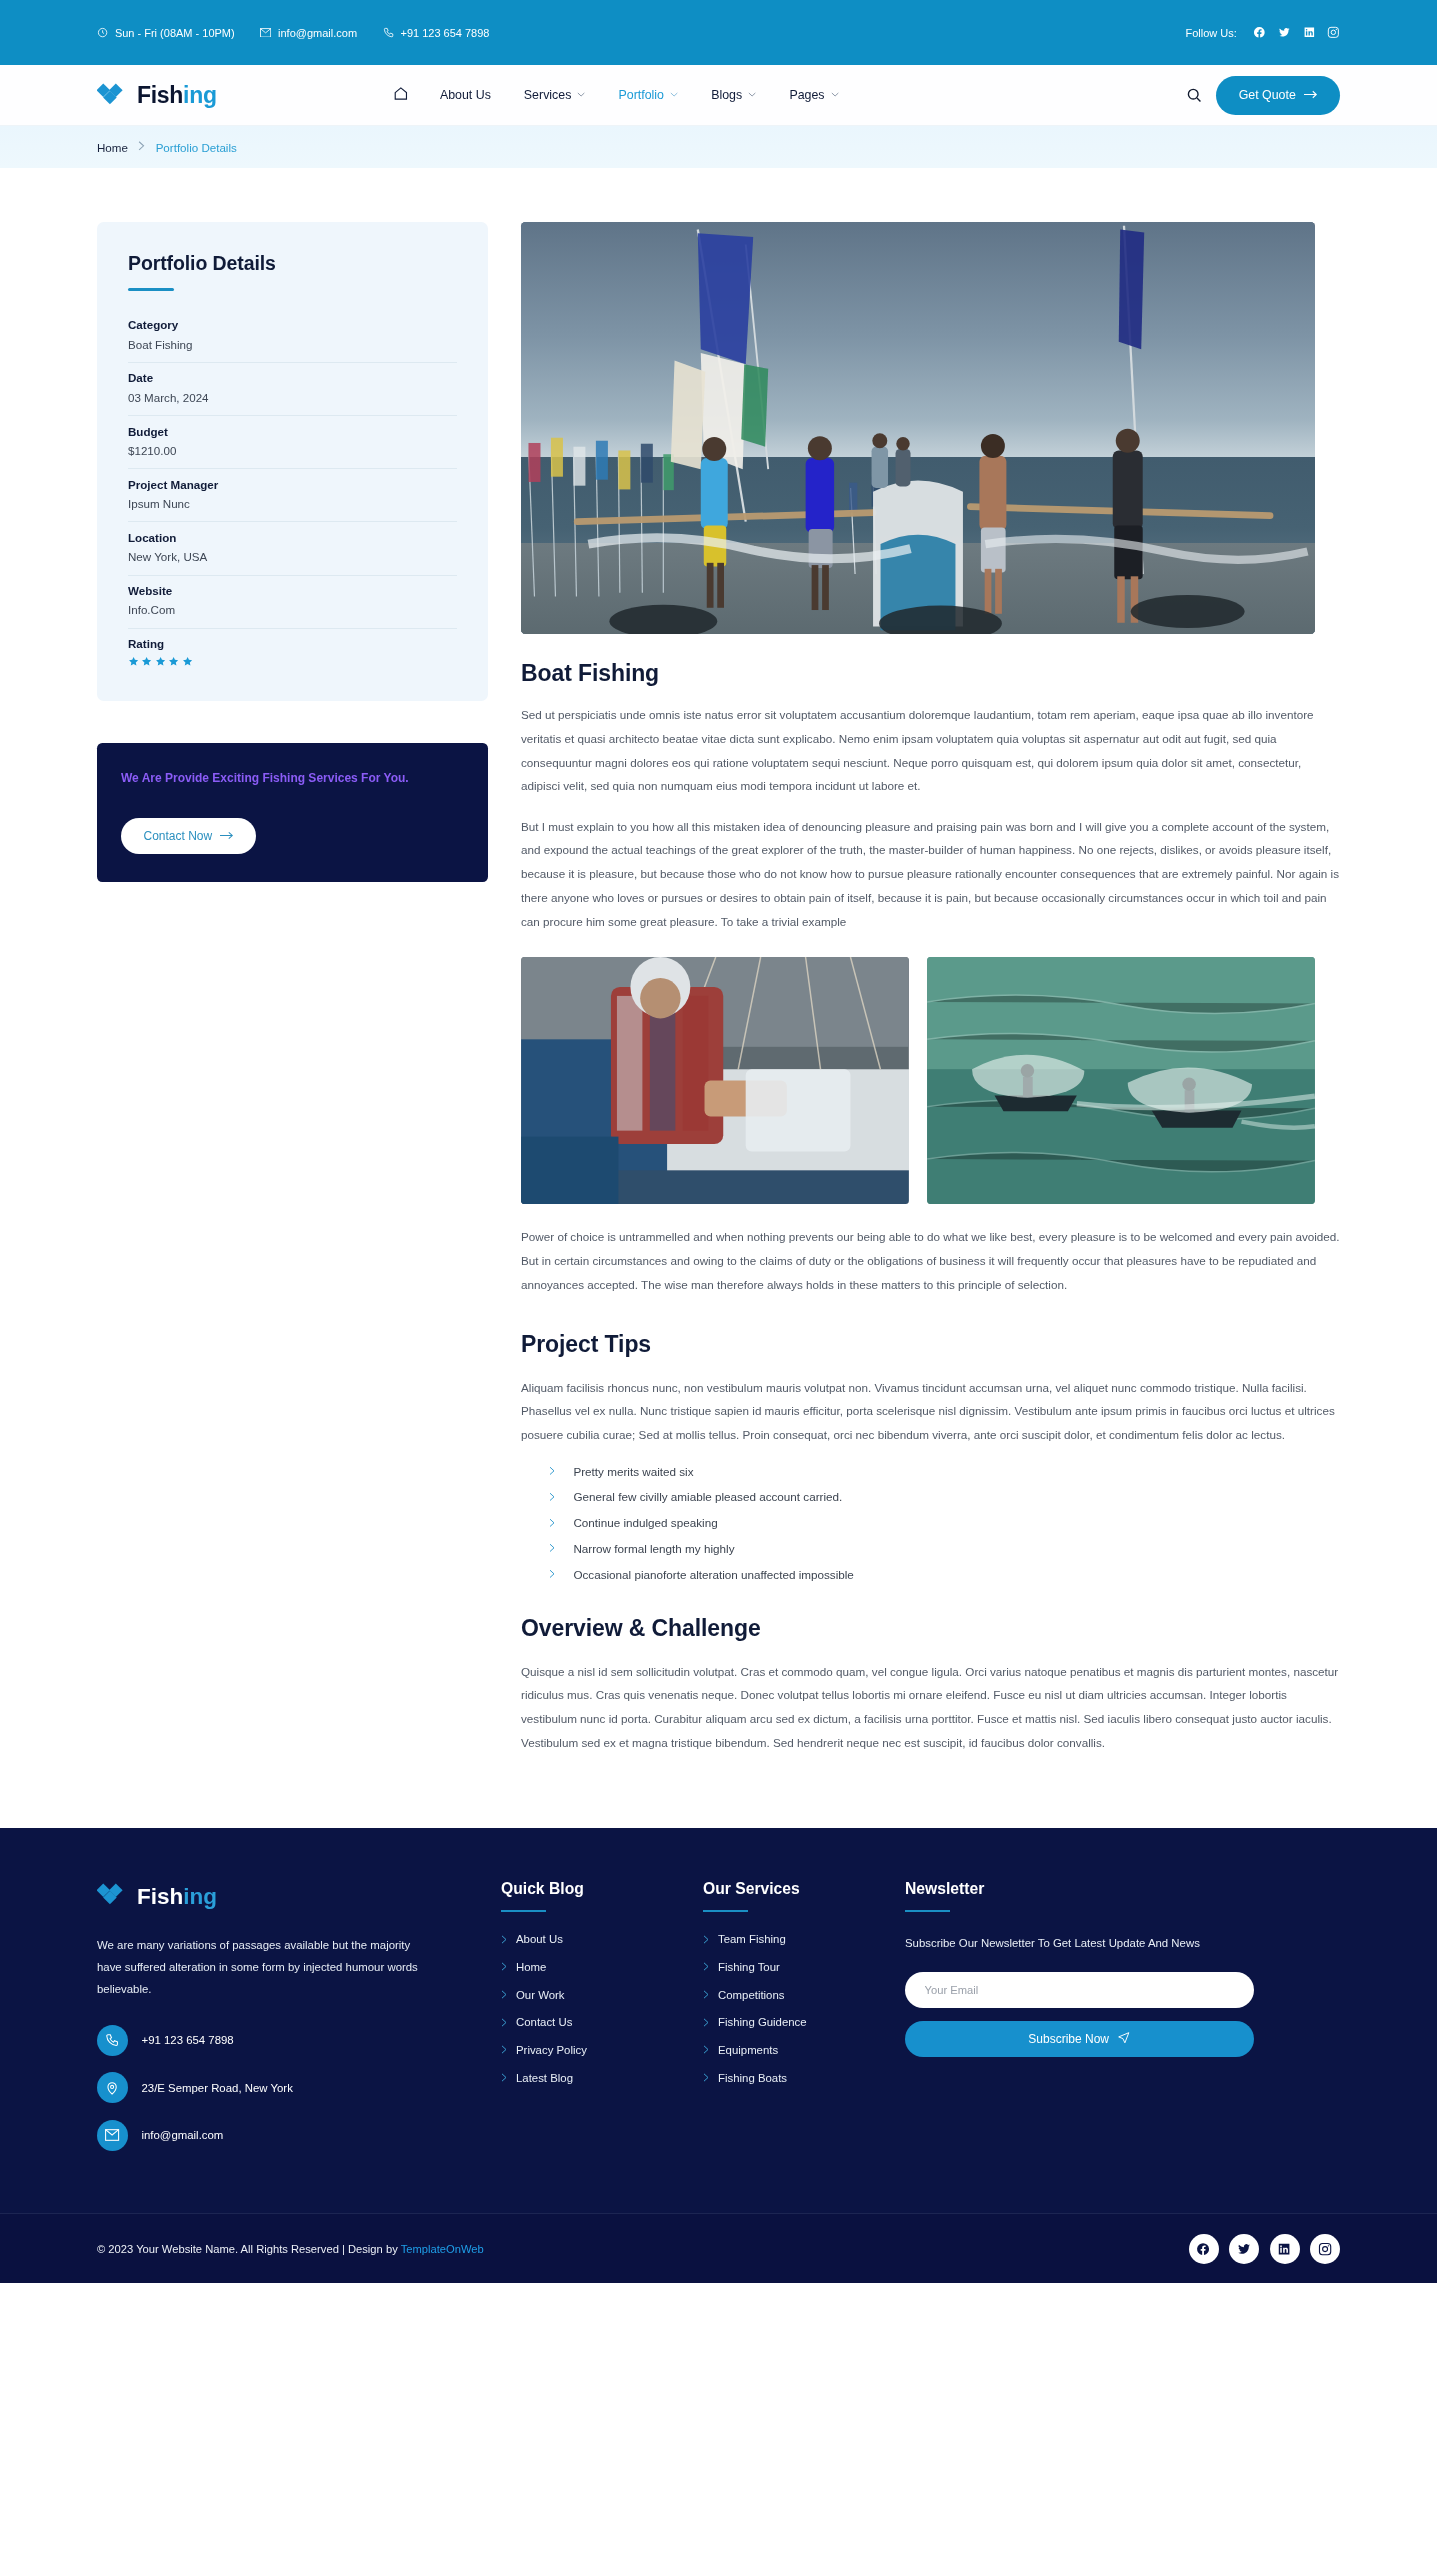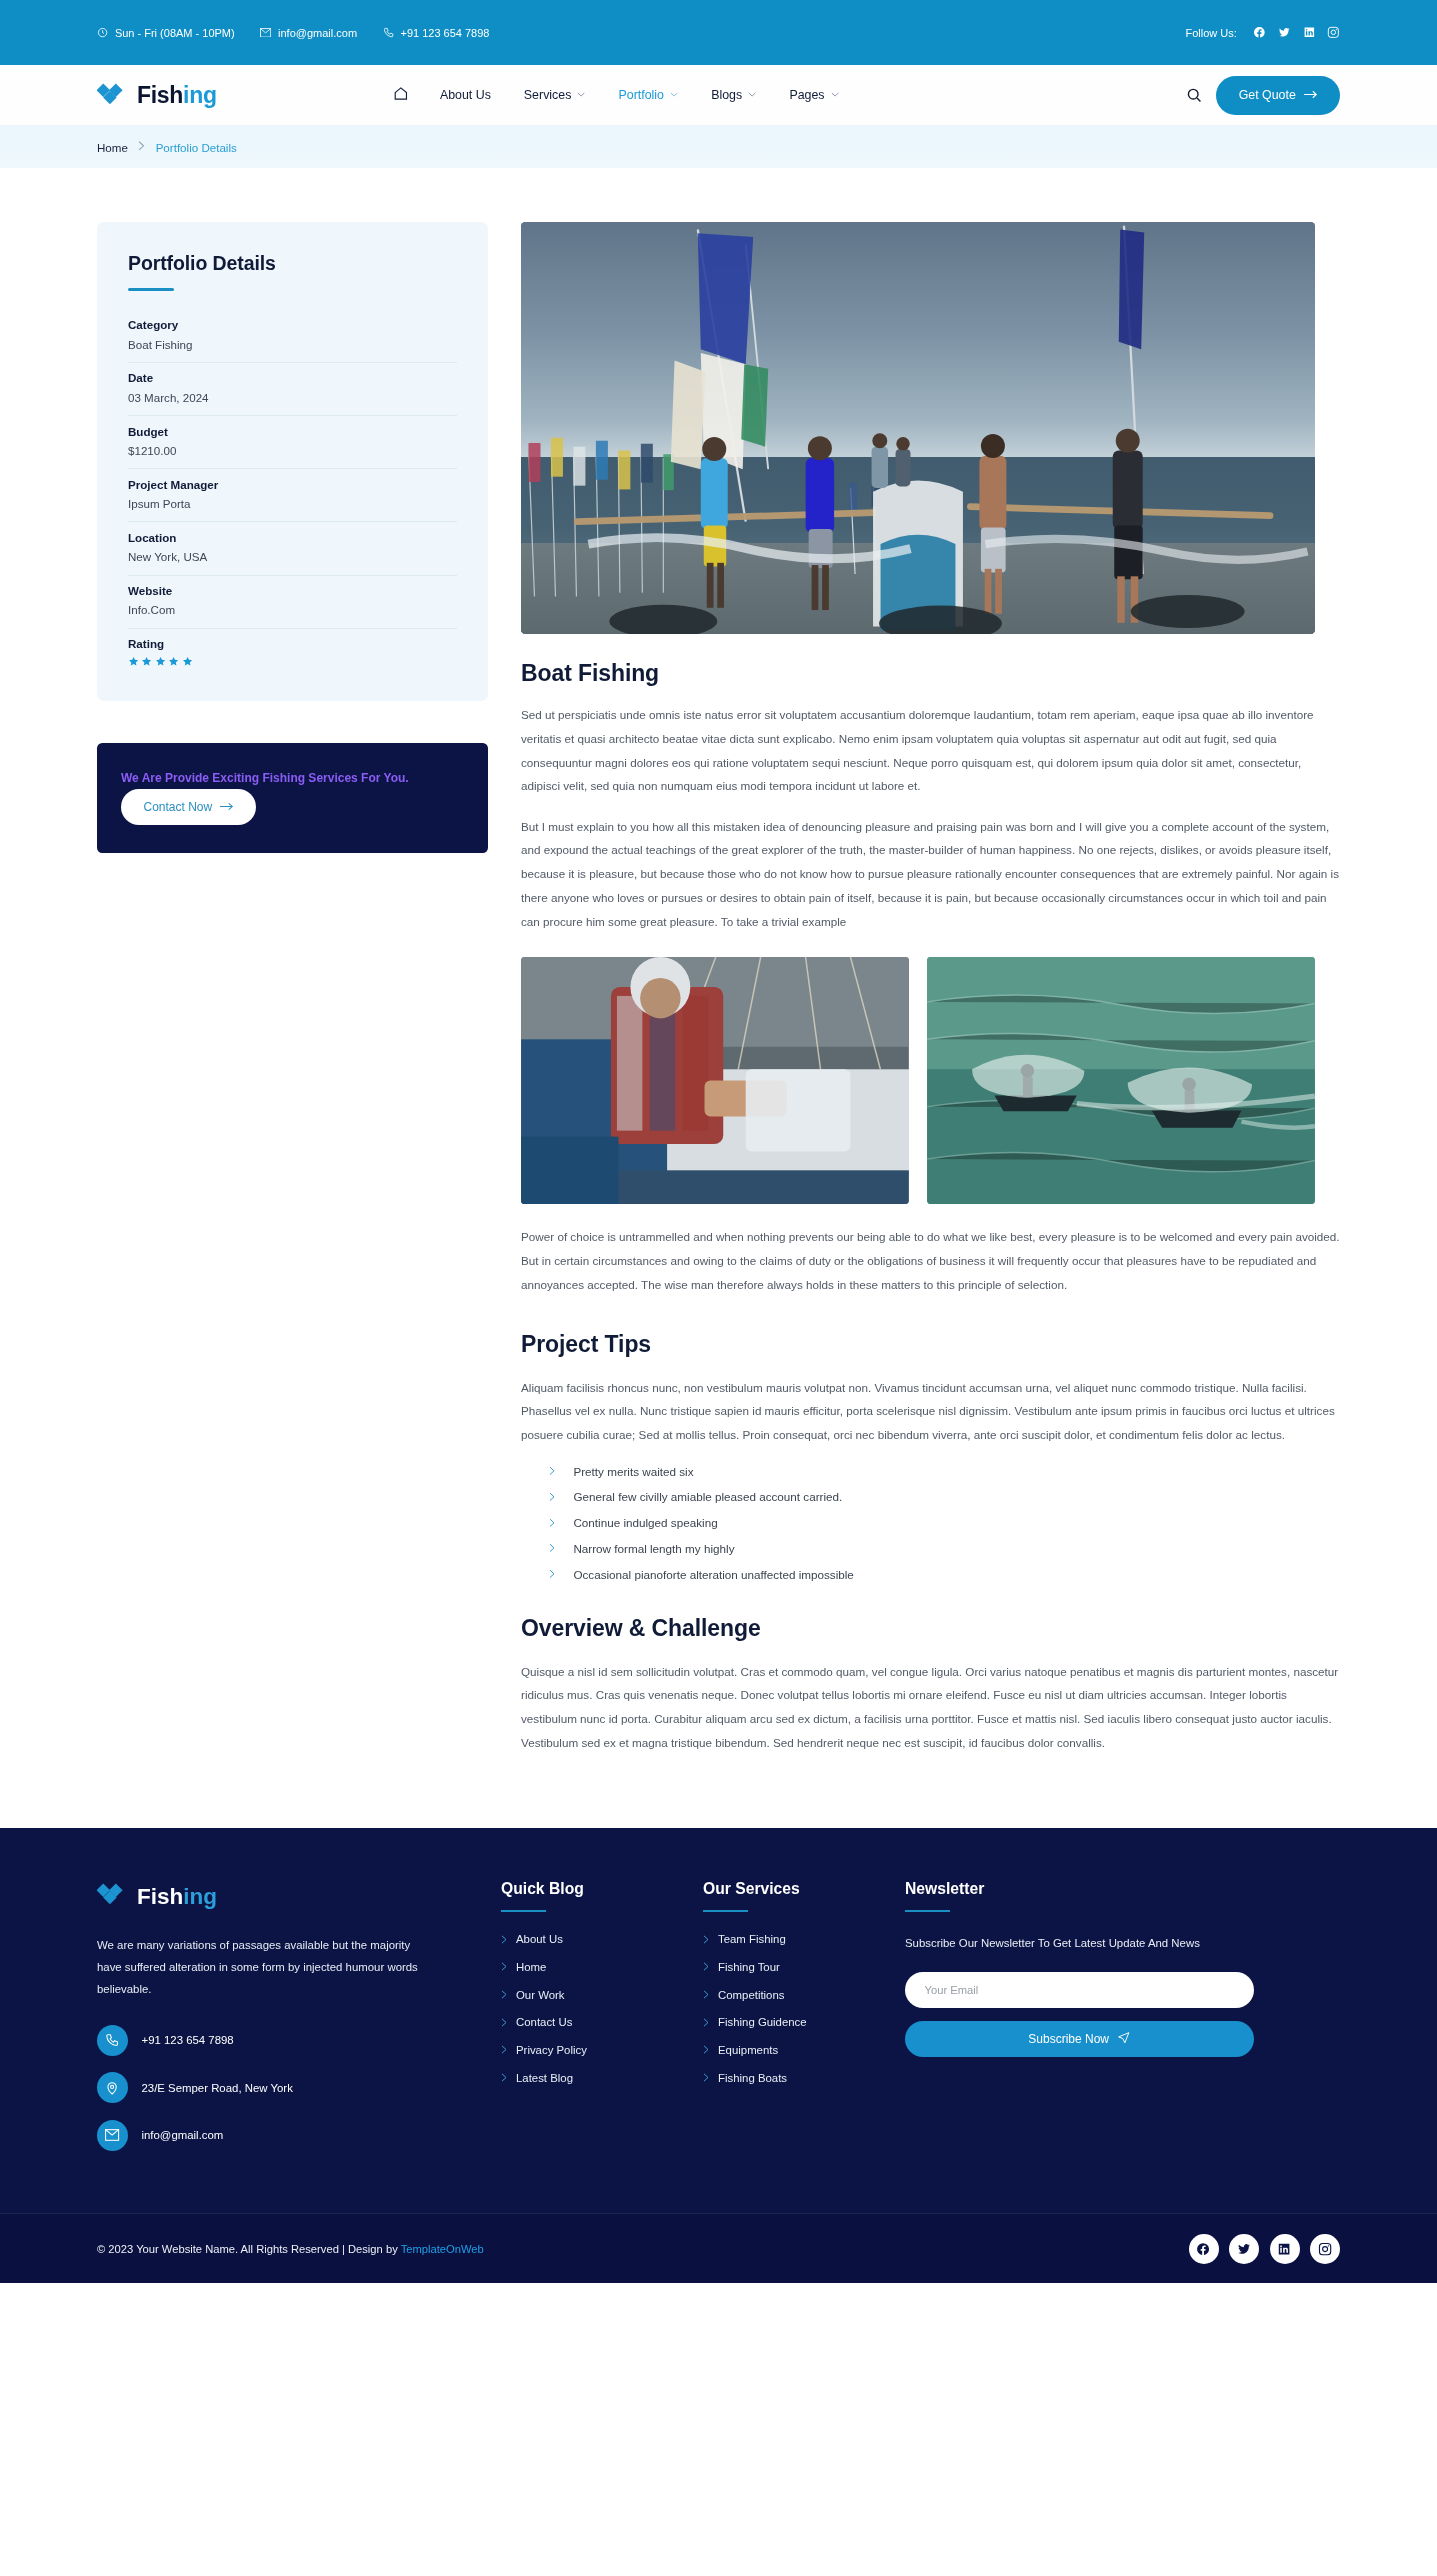--- a/index.html
+++ b/index.html
@@ -166,21 +166,21 @@
     padding: 27px 24px 28.4px 24px;
   }
   .cta-title {
     color: #8b5cf6;
     font-size: 12px;
     font-weight: 800;
     line-height: 1.42;
     max-width: 314px;
   }
   .cta-btn {
-    margin-top: 2px;
+    margin-top: 31px;
     background: #ffffff;
     color: #2a8fbf;
     border: none;
     border-radius: 30px;
     height: 36px;
     padding: 0 22.5px;
     font-size: 12px;
     display: inline-flex;
     align-items: center;
     gap: 8.2px;
@@ -477,21 +477,21 @@
       <div class="pd-row">
         <div class="pd-label">Date</div>
         <div class="pd-value">03 March, 2024</div>
       </div>
       <div class="pd-row">
         <div class="pd-label">Budget</div>
         <div class="pd-value">$1210.00</div>
       </div>
       <div class="pd-row">
         <div class="pd-label">Project Manager</div>
-        <div class="pd-value">Ipsum Porta</div>
+        <div class="pd-value">Ipsum Nunc</div>
       </div>
       <div class="pd-row">
         <div class="pd-label">Location</div>
         <div class="pd-value">New York, USA</div>
       </div>
       <div class="pd-row">
         <div class="pd-label">Website</div>
         <div class="pd-value">Info.Com</div>
       </div>
       <div class="pd-row">

